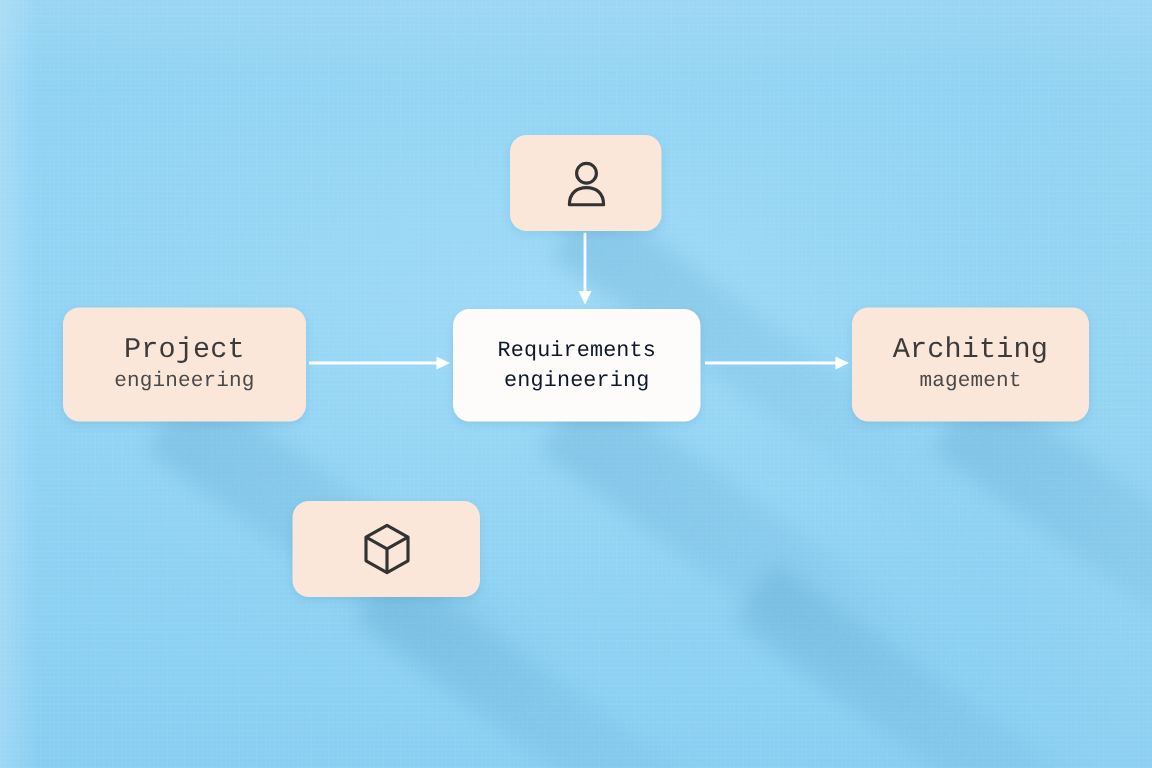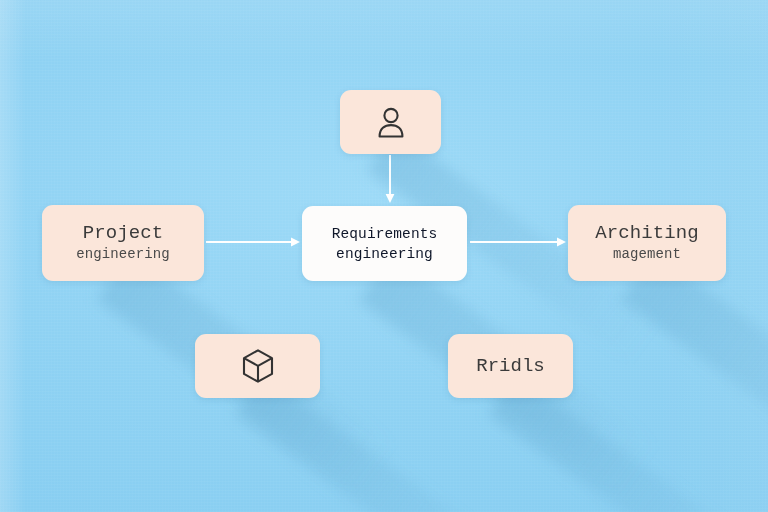--- a/index.html
+++ b/index.html
@@ -169,17 +169,14 @@
   <div class="node" style="left: 195px; top: 334px; width: 125px; height: 64px; background: rgb(251, 230, 218);">
     <span class="icon-wrap">
       <svg width="34" height="36" viewBox="0 0 34 36" fill="none">
         <path d="M17 2.3 L31 10.1 L31 25.9 L17 33.7 L3 25.9 L3 10.1 Z" stroke="#333" stroke-width="2.1" stroke-linejoin="round" fill="none"></path>
         <path d="M3 10.1 L17 17.9 L31 10.1" stroke="#333" stroke-width="2.1" stroke-linejoin="round" fill="none"></path>
         <path d="M17 17.9 L17 33.7" stroke="#333" stroke-width="2.1" stroke-linejoin="round" fill="none"></path>
       </svg>
     </span>
   </div>
 
-  <div class="node" style="left: 448px; top: 334px; width: 125px; height: 64px; background: rgb(251, 230, 218);">
-    <div class="solo">Rridls</div>
-  </div>
 
 </div>
 
 </body></html>

